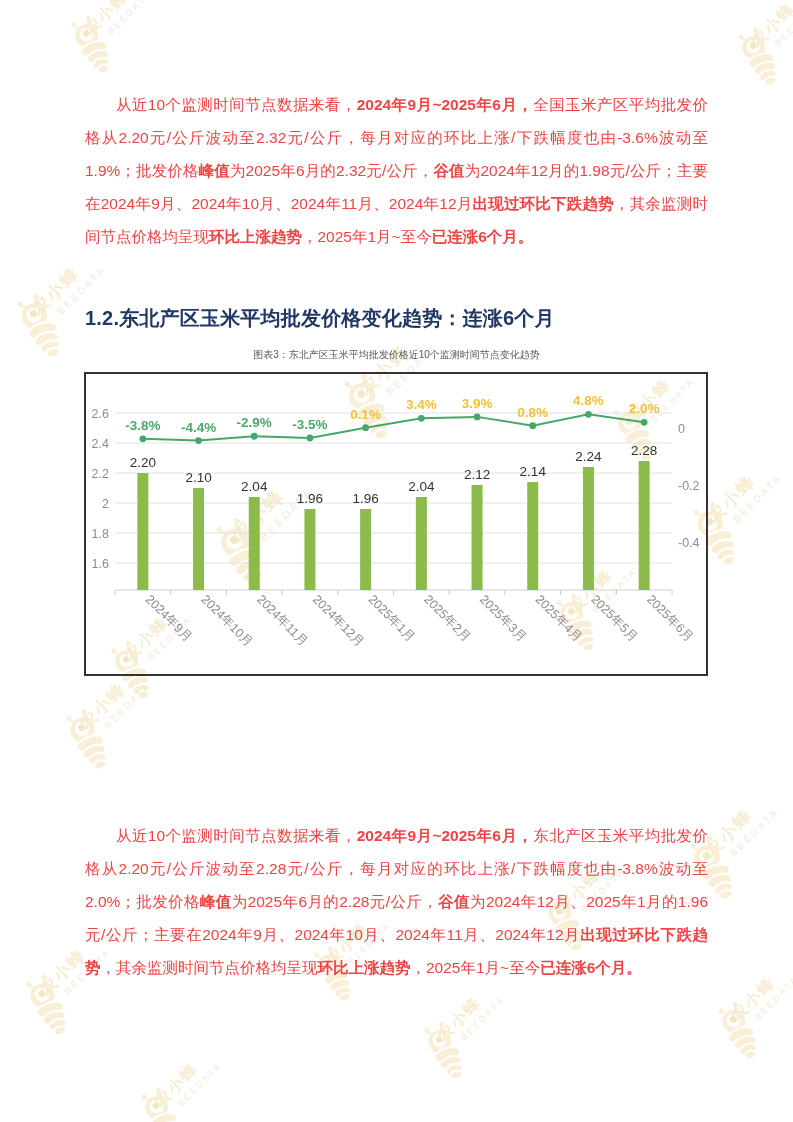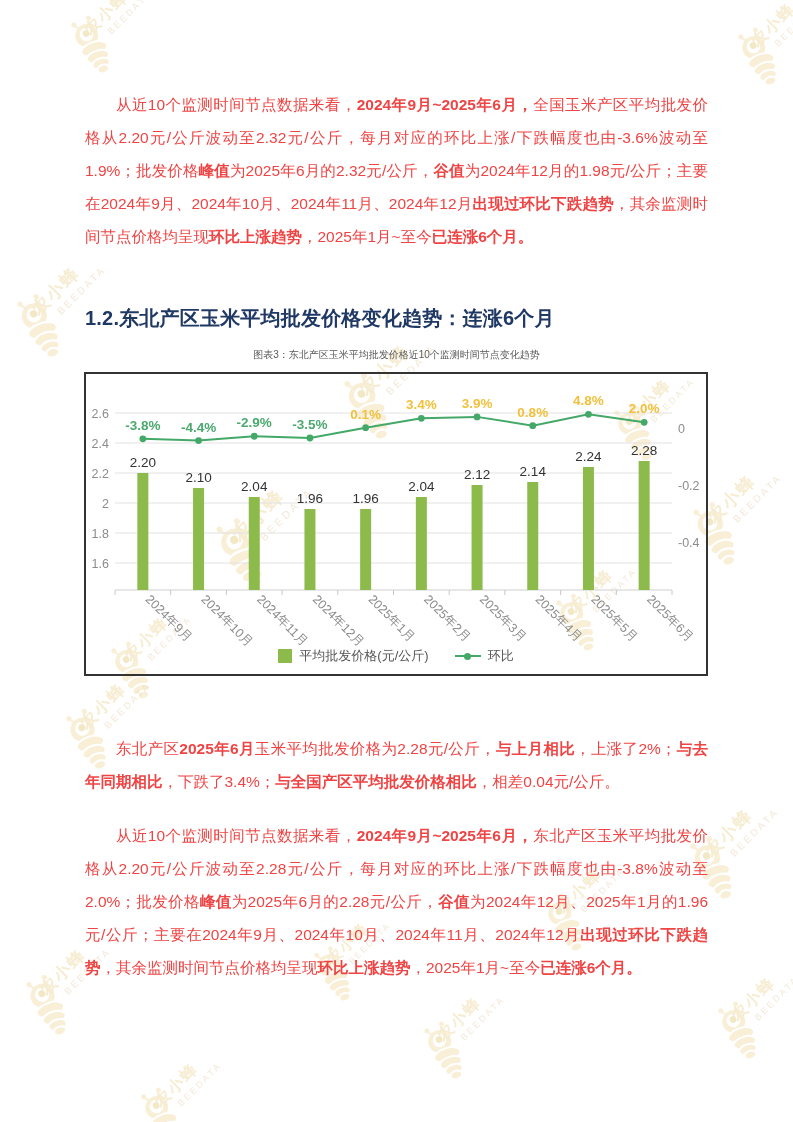--- a/index.html
+++ b/index.html
@@ -476,32 +476,19 @@
           <text x="168.25" y="53.265" text-anchor="middle" fill="#4BA96E">-2.9%</text>
           <text x="223.95000000000002" y="54.975" text-anchor="middle" fill="#4BA96E">-3.5%</text>
           <text x="279.65" y="44.715" text-anchor="middle" fill="#F2C03C">0.1%</text>
           <text x="335.35" y="35.31" text-anchor="middle" fill="#F2C03C">3.4%</text>
           <text x="391.05" y="33.885" text-anchor="middle" fill="#F2C03C">3.9%</text>
           <text x="446.75" y="42.72" text-anchor="middle" fill="#F2C03C">0.8%</text>
           <text x="502.45000000000005" y="31.32" text-anchor="middle" fill="#F2C03C">4.8%</text>
           <text x="558.15" y="39.3" text-anchor="middle" fill="#F2C03C">2.0%</text>
         </g>
       </svg>
-    <div class="legend">
-      <span class="lg-item">
-        <span class="swatch" style="background: rgb(140, 187, 75);"></span>
-        <span>平均批发价格(元/公斤)</span>
-      </span>
-      <span class="lg-item">
-        <span class="line-marker" style="background: rgb(68, 169, 104);">
-            <i class="dot" style="background: rgb(68, 169, 104);"></i>
-          </span>
-        <span>环比</span>
-      </span>
-    </div>
   </div>
 
 
-  <p class="para" id="p2"><span>东北产区</span><b>2025年6月</b><span>玉米平均批发价格为2.28元/公斤，</span><b>与上月相比</b><span>，上涨了2%；</span><b>与去年同期相比</b><span>，下跌了3.4%；</span><b>与全国产区平均批发价格相比</b><span>，相差0.04元/公斤。</span></p>
 
   <p class="para" id="p3"><span>从近10个监测时间节点数据来看，</span><b>2024年9月~2025年6月，</b><span>东北产区玉米平均批发价格从2.20元/公斤波动至2.28元/公斤，每月对应的环比上涨/下跌幅度也由-3.8%波动至2.0%；批发价格</span><b>峰值</b><span>为2025年6月的2.28元/公斤，</span><b>谷值</b><span>为2024年12月、2025年1月的1.96元/公斤；主要在2024年9月、2024年10月、2024年11月、2024年12月</span><b>出现过环比下跌趋势</b><span>，其余监测时间节点价格均呈现</span><b>环比上涨趋势</b><span>，2025年1月~至今</span><b>已连涨6个月。</b></p>
 
 </div>
 
 </body></html>

